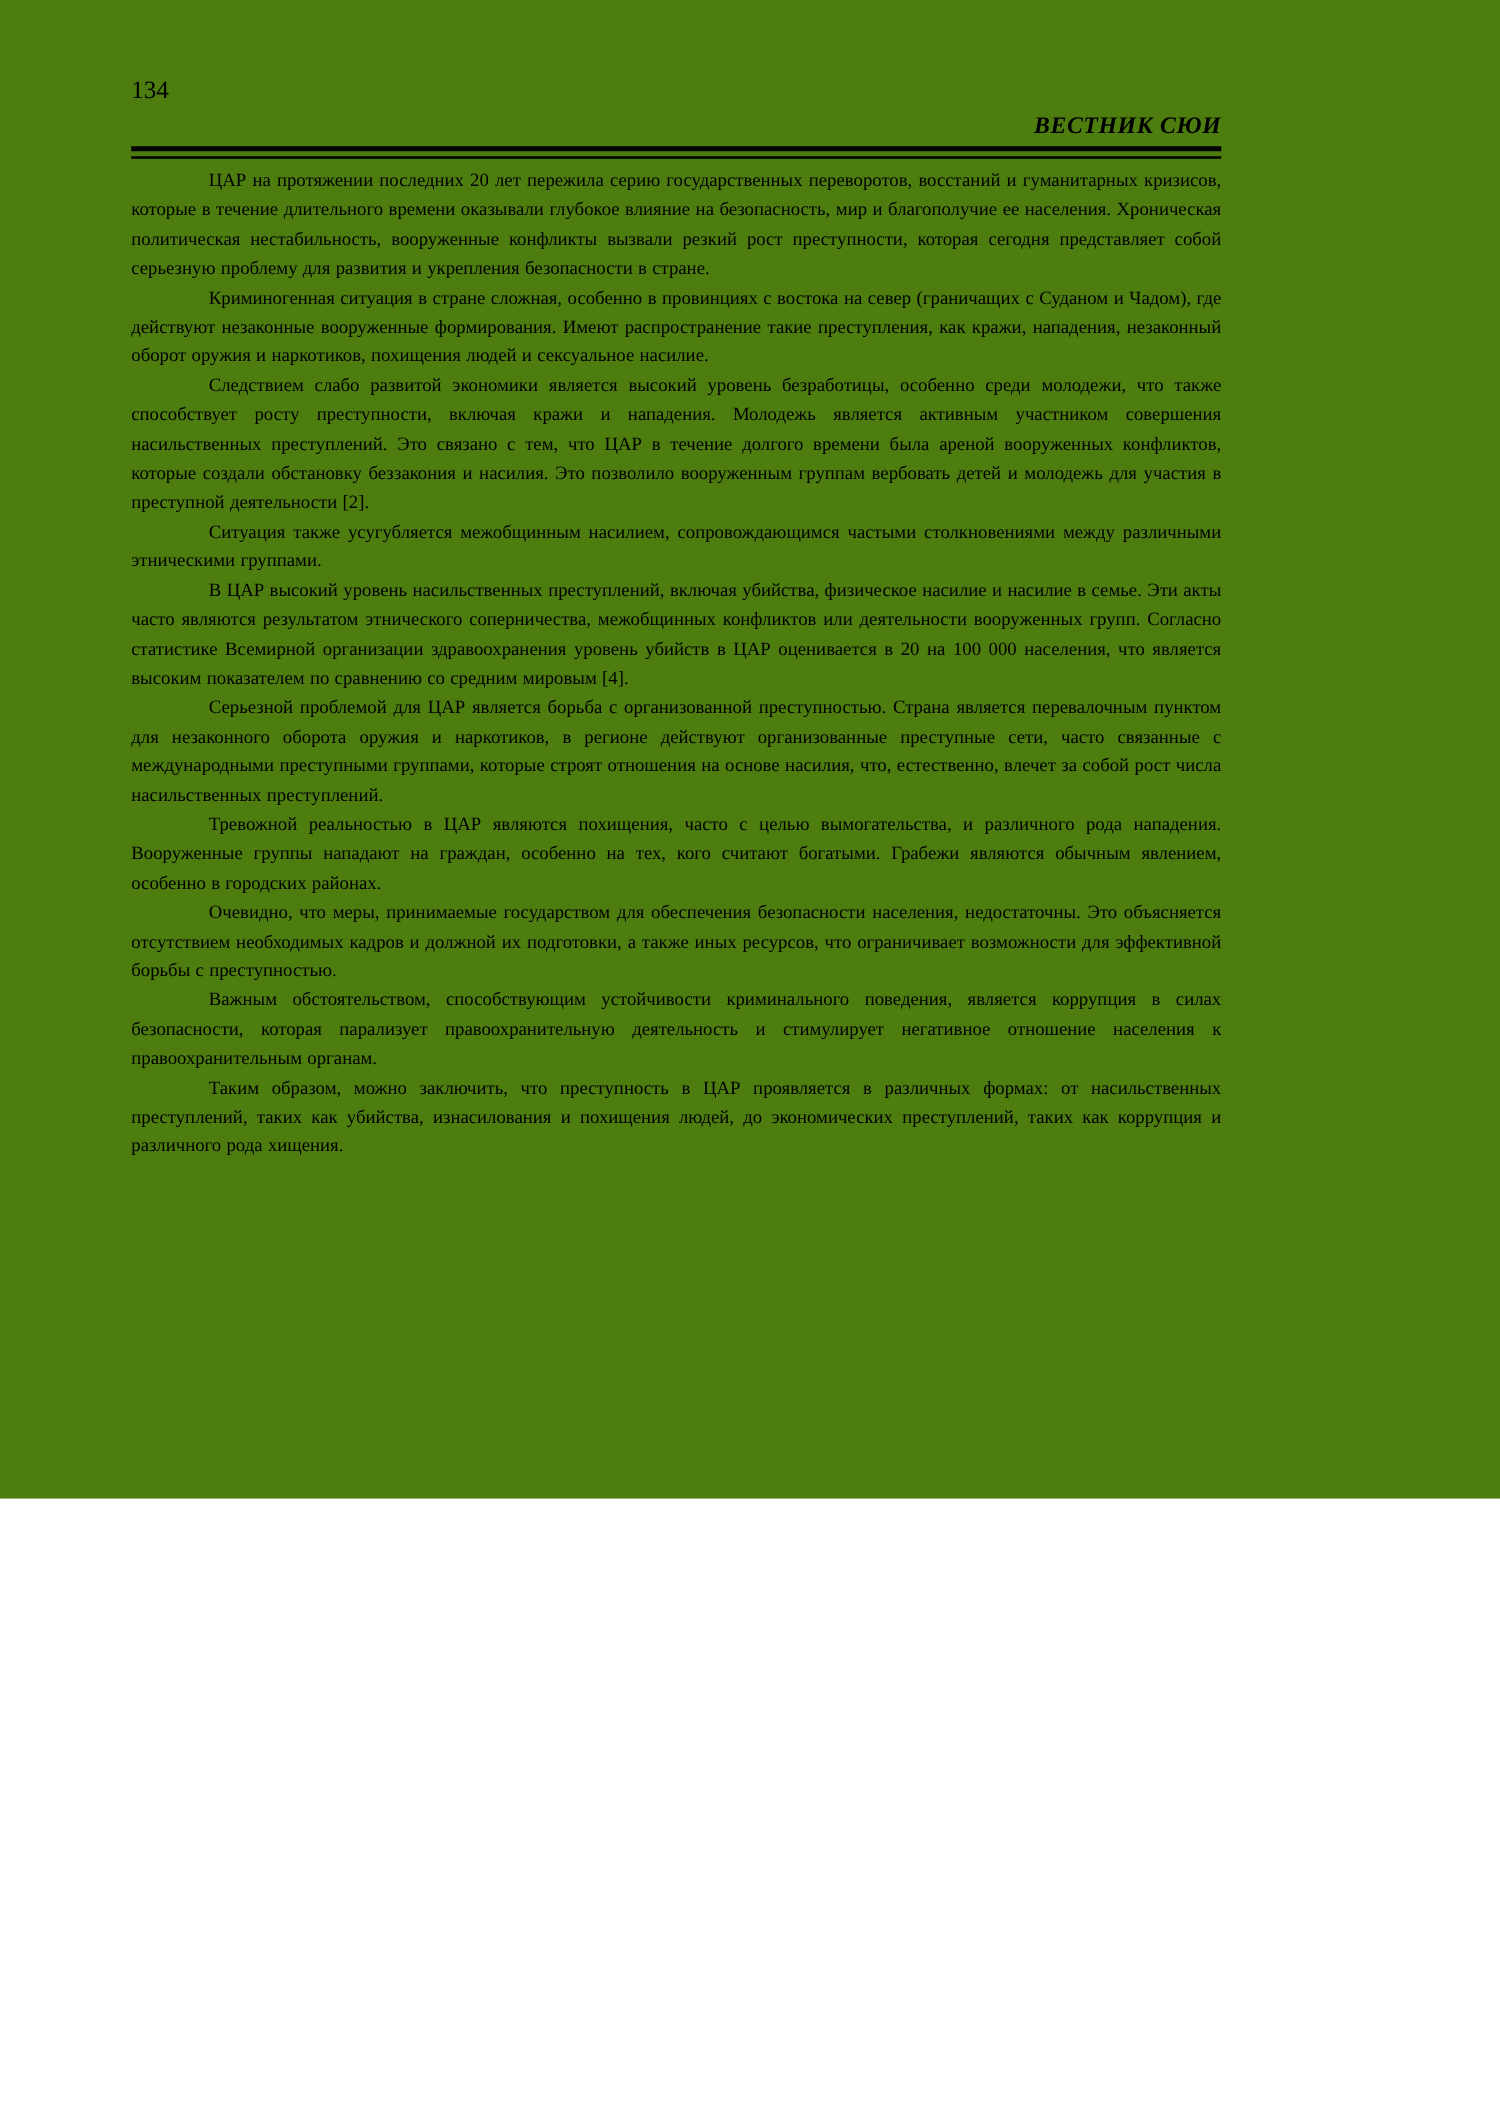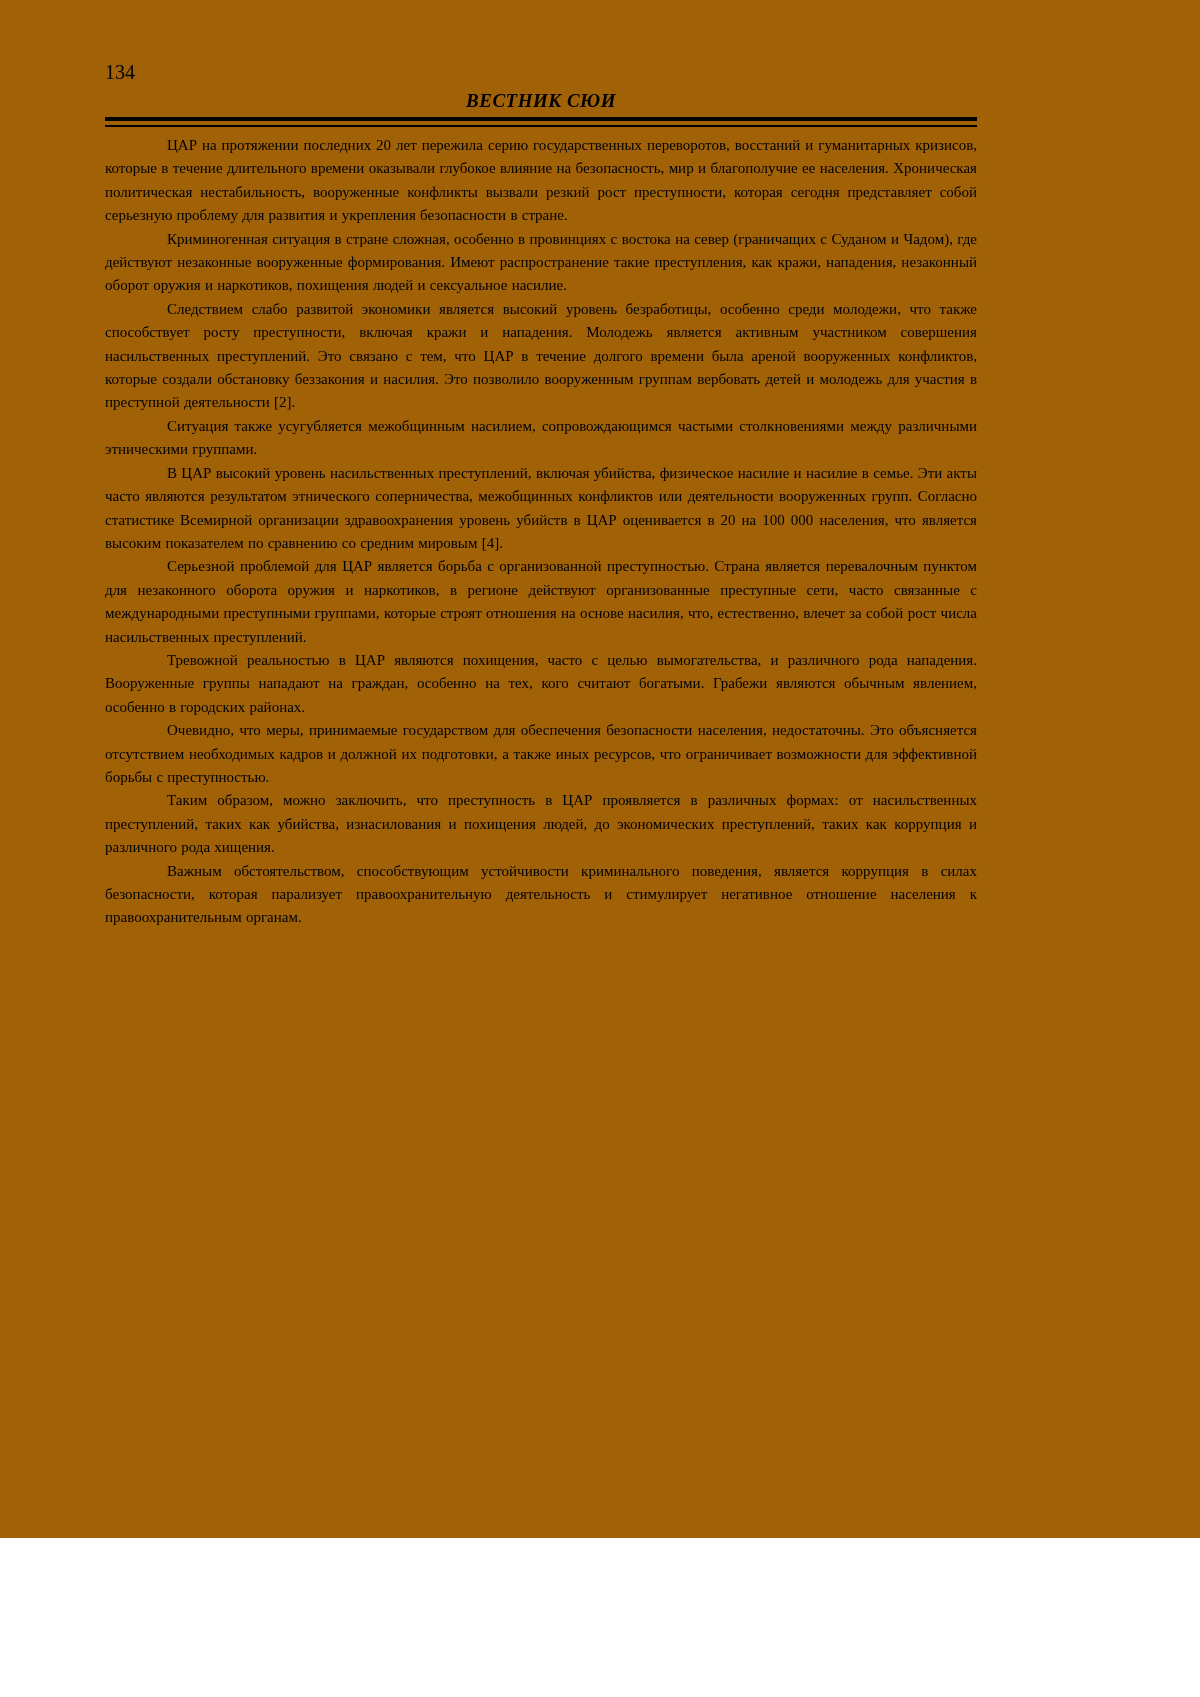--- a/index.html
+++ b/index.html
@@ -3,40 +3,40 @@
 <meta charset="utf-8">
 <style>
   html, body {
     margin: 0;
     padding: 0;
     background: #ffffff;
   }
   .page {
     position: relative;
     width: 1200px;
-    height: 1538px;
-    background: #a16207;
+    height: 1199px;
+    background: #4d7c0f;
     color: #000000;
     font-family: "Liberation Serif", "DejaVu Serif", serif;
     overflow: hidden;
     box-sizing: border-box;
   }
   .page-number {
     position: absolute;
     left: 105px;
     top: 60px;
     font-size: 20px;
     line-height: 24px;
   }
   .journal-title {
     position: absolute;
     left: 105px;
     top: 90px;
     width: 872px;
-    text-align: center;
+    text-align: right;
     font-size: 19px;
     font-weight: bold;
     font-style: italic;
     letter-spacing: 0.5px;
   }
   .double-rule {
     position: absolute;
     left: 105px;
     top: 117px;
     width: 872px;
@@ -74,17 +74,17 @@
 
   <div class="article-body">
     <p>ЦАР на протяжении последних 20 лет пережила серию государственных переворотов, восстаний и гуманитарных кризисов, которые в течение длительного времени оказывали глубокое влияние на безопасность, мир и благополучие ее населения. Хроническая политическая нестабильность, вооруженные конфликты вызвали резкий рост преступности, которая сегодня представляет собой серьезную проблему для развития и укрепления безопасности в стране.</p>
     <p>Криминогенная ситуация в стране сложная, особенно в провинциях с востока на север (граничащих с Суданом и Чадом), где действуют незаконные вооруженные формирования. Имеют распространение такие преступления, как кражи, нападения, незаконный оборот оружия и наркотиков, похищения людей и сексуальное насилие.</p>
     <p>Следствием слабо развитой экономики является высокий уровень безработицы, особенно среди молодежи, что также способствует росту преступности, включая кражи и нападения. Молодежь является активным участником совершения насильственных преступлений. Это связано с тем, что ЦАР в течение долгого времени была ареной вооруженных конфликтов, которые создали обстановку беззакония и насилия. Это позволило вооруженным группам вербовать детей и молодежь для участия в преступной деятельности [2].</p>
     <p>Ситуация также усугубляется межобщинным насилием, сопровождающимся частыми столкновениями между различными этническими группами.</p>
     <p>В ЦАР высокий уровень насильственных преступлений, включая убийства, физическое насилие и насилие в семье. Эти акты часто являются результатом этнического соперничества, межобщинных конфликтов или деятельности вооруженных групп. Согласно статистике Всемирной организации здравоохранения уровень убийств в ЦАР оценивается в 20 на 100 000 населения, что является высоким показателем по сравнению со средним мировым [4].</p>
     <p>Серьезной проблемой для ЦАР является борьба с организованной преступностью. Страна является перевалочным пунктом для незаконного оборота оружия и наркотиков, в регионе действуют организованные преступные сети, часто связанные с международными преступными группами, которые строят отношения на основе насилия, что, естественно, влечет за собой рост числа насильственных преступлений.</p>
     <p>Тревожной реальностью в ЦАР являются похищения, часто с целью вымогательства, и различного рода нападения. Вооруженные группы нападают на граждан, особенно на тех, кого считают богатыми. Грабежи являются обычным явлением, особенно в городских районах.</p>
     <p>Очевидно, что меры, принимаемые государством для обеспечения безопасности населения, недостаточны. Это объясняется отсутствием необходимых кадров и должной их подготовки, а также иных ресурсов, что ограничивает возможности для эффективной борьбы с преступностью.</p>
+    <p>Важным обстоятельством, способствующим устойчивости криминального поведения, является коррупция в силах безопасности, которая парализует правоохранительную деятельность и стимулирует негативное отношение населения к правоохранительным органам.</p>
     <p>Таким образом, можно заключить, что преступность в ЦАР проявляется в различных формах: от насильственных преступлений, таких как убийства, изнасилования и похищения людей, до экономических преступлений, таких как коррупция и различного рода хищения.</p>
-    <p>Важным обстоятельством, способствующим устойчивости криминального поведения, является коррупция в силах безопасности, которая парализует правоохранительную деятельность и стимулирует негативное отношение населения к правоохранительным органам.</p>
   </div>
 
 </div>
 
 </body></html>

